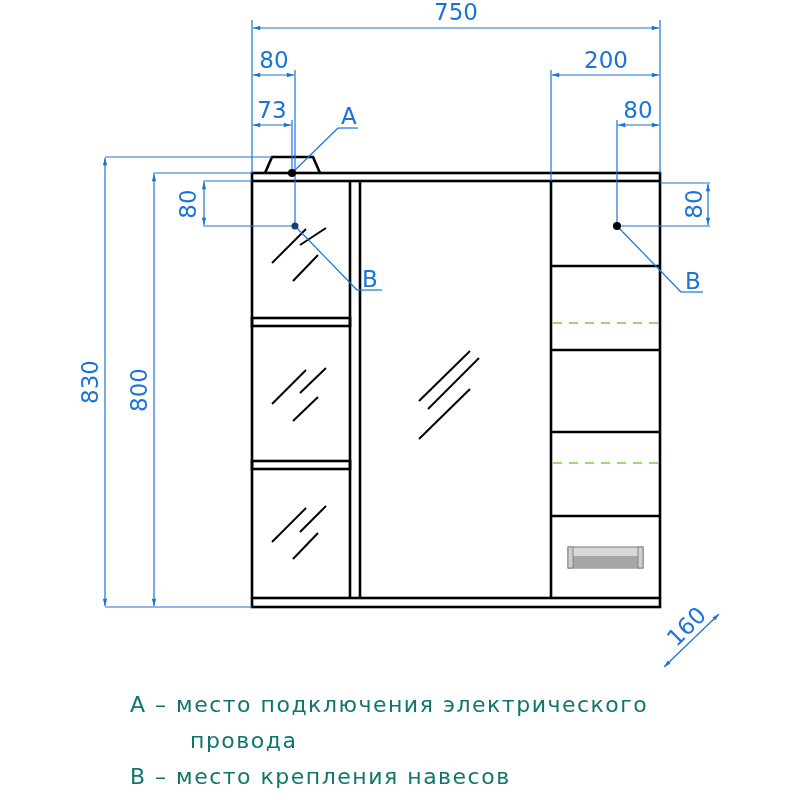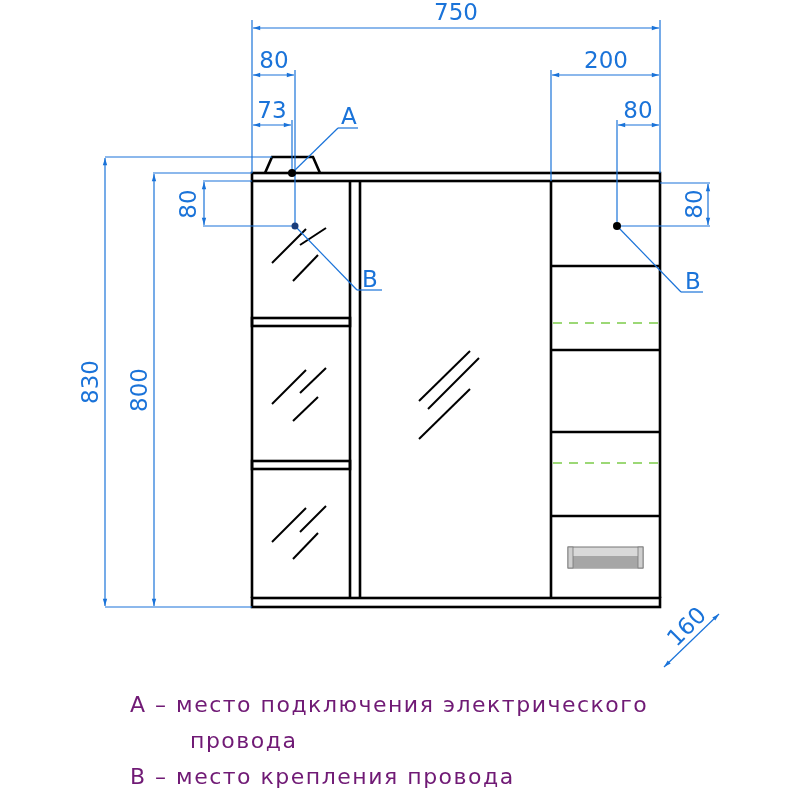--- a/index.html
+++ b/index.html
@@ -1,20 +1,20 @@
 <!DOCTYPE html>
 <html><head>
 <meta charset="utf-8">
 <style>
   html, body { margin:0; padding:0; background:#ffffff; }
   body { width:800px; height:800px; position:relative; overflow:hidden; font-family:"DejaVu Sans", sans-serif; }
   svg { position:absolute; left:0; top:0; }
   .dim { font-family:"DejaVu Sans", sans-serif; font-size:23px; fill:#1a73d9; }
   .lbl { font-family:"DejaVu Sans", sans-serif; font-size:23px; fill:#1a73d9; }
-  .legend { position:absolute; left:130px; font-family:"DejaVu Sans", sans-serif; font-size:22px; color:#701a75; letter-spacing:1.5px; white-space:pre; }
+  .legend { position:absolute; left:130px; font-family:"DejaVu Sans", sans-serif; font-size:22px; color:#0f766e; letter-spacing:1.5px; white-space:pre; }
 </style>
 </head>
 <body>
 
 <svg width="800" height="800" viewBox="0 0 800 800">
   <defs>
     <marker id="arr" viewBox="0 0 10 10" refX="10" refY="5" markerWidth="10" markerHeight="6" orient="auto-start-reverse">
       <path d="M0,2 L10,5 L0,8 z" fill="#1a73d9"></path>
     </marker>
   </defs>
@@ -131,13 +131,13 @@
   <text class="dim" transform="translate(702,204) rotate(-90)" text-anchor="middle">80</text>
   <text class="dim" transform="translate(692,632) rotate(-45)" text-anchor="middle">160</text>
 
   <text class="lbl" x="341" y="124">A</text>
   <text class="lbl" x="362" y="287">B</text>
   <text class="lbl" x="685" y="289">B</text>
 </svg>
 
 <div class="legend" style="top:692px;">A – место подключения электрического</div>
 <div class="legend" style="top:728px; left:190px;text-align:center;">провода</div>
-<div class="legend" style="top:764px;">B – место крепления провода</div>
+<div class="legend" style="top:764px;">B – место крепления навесов</div>
 
 </body></html>

